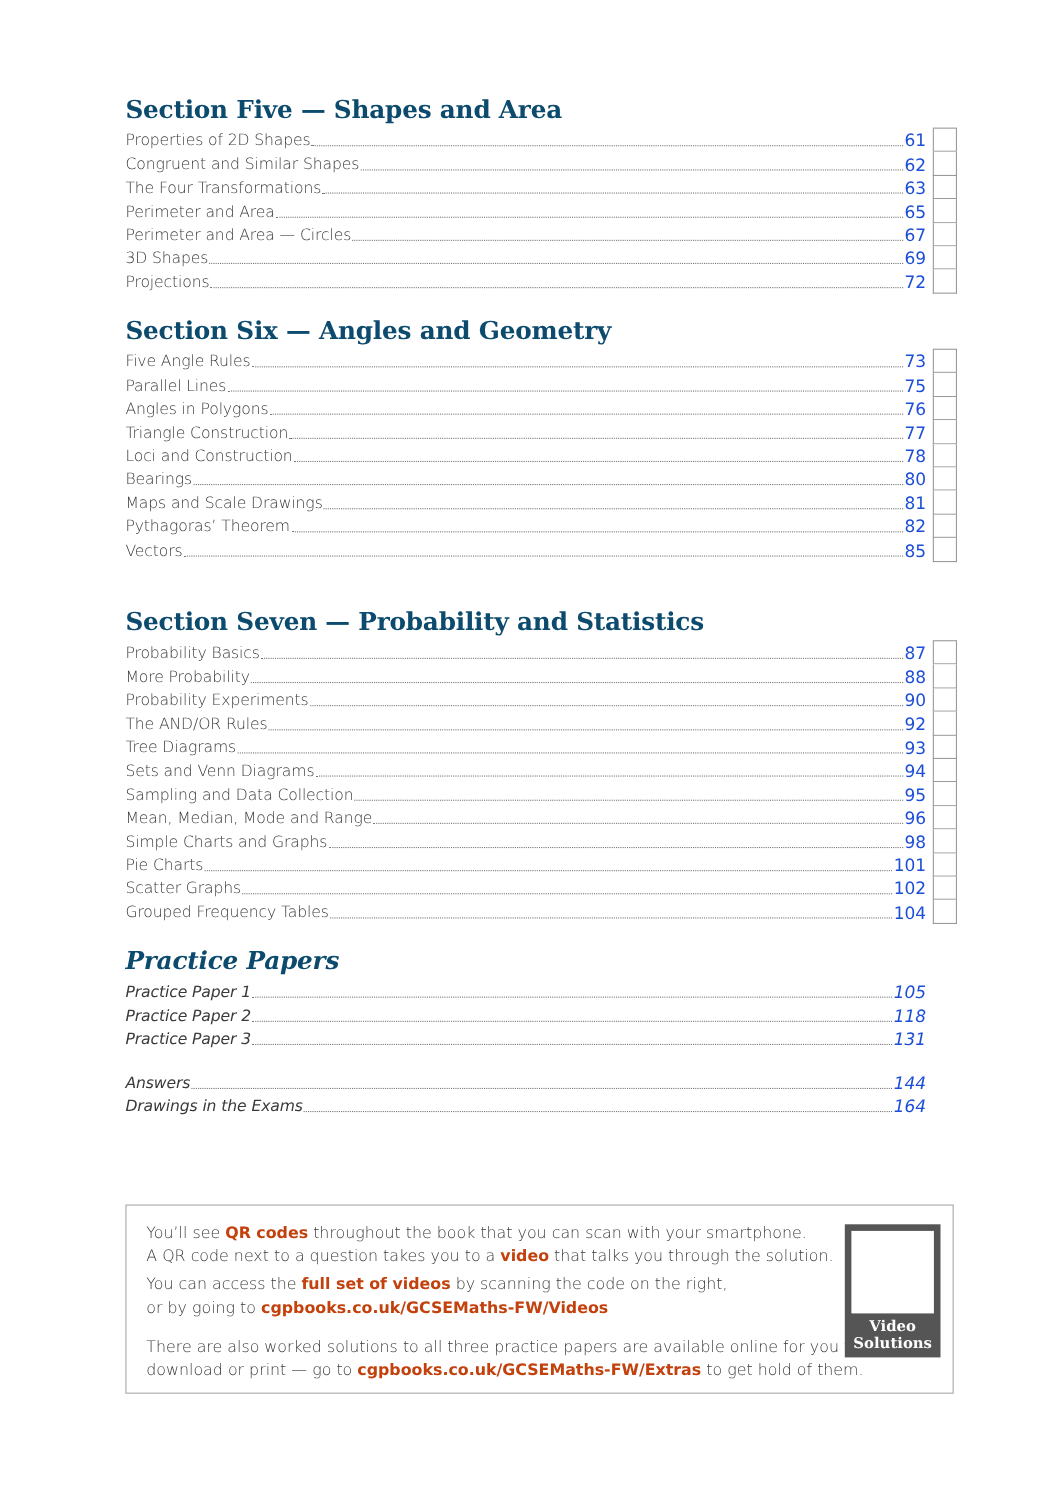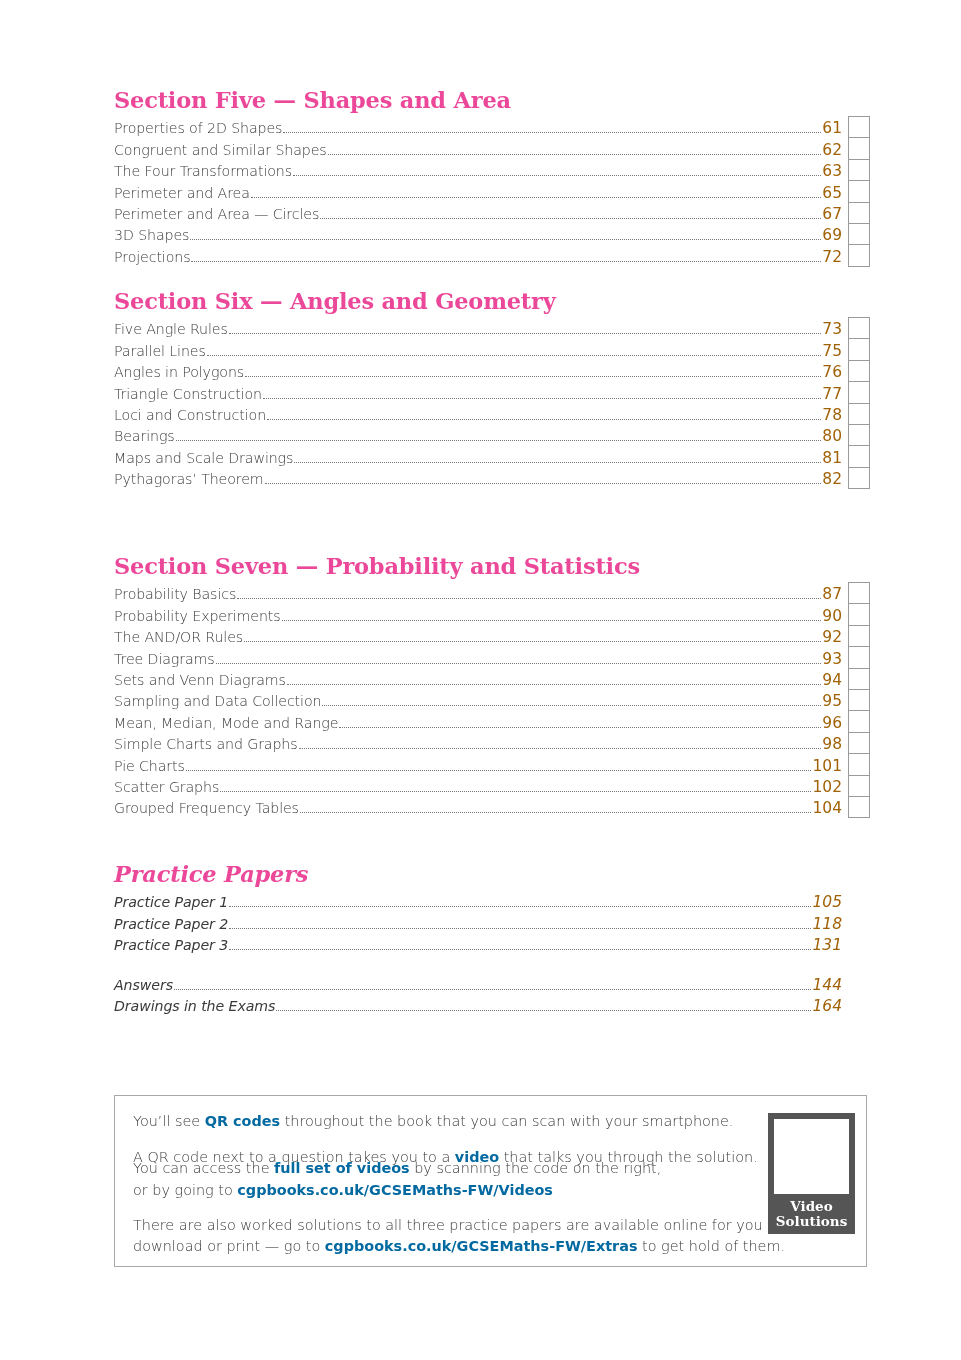--- a/index.html
+++ b/index.html
@@ -1,34 +1,34 @@
 <!DOCTYPE html>
 <html><head>
 <meta charset="utf-8">
 <style>
   html, body { margin: 0; padding: 0; background: #ffffff; }
   body { width: 961px; height: 1360px; position: relative; overflow: hidden;
          font-family: "DejaVu Sans", sans-serif; color: #333333; }
   .section { position: absolute; left: 114px; width: 756px; }
   .section-heading { font-family: "DejaVu Serif", serif; font-weight: bold; font-size: 22.5px;
-         color: #ec4899; margin: 0; height: 27px; line-height: 27px; letter-spacing: -0.2px; }
+         color: #0c4a6e; margin: 0; height: 27px; line-height: 27px; letter-spacing: -0.2px; }
   .entries { margin-top: 3px; }
   .entry { position: relative; height: 21.4px; display: flex; align-items: flex-end; width: 756px; }
   .entry .title { font-size: 14.2px; font-weight: 300; color: #3a3a3a; white-space: nowrap; line-height: 18px;
          padding-bottom: 1px; letter-spacing: -0.1px; }
   .entry .dots { flex: 1; border-bottom: 1.4px dotted #777; margin: 0 1px 5px 1px; height: 1px; }
-  .entry .page { font-size: 15.5px; color: #a16207; line-height: 18px; padding-bottom: 1px; width: auto; text-align: right; margin-right: 28px; }
+  .entry .page { font-size: 15.5px; color: #1d4ed8; line-height: 18px; padding-bottom: 1px; width: auto; text-align: right; margin-right: 28px; }
   .entry .check { position: absolute; right: 0; top: 0; width: 20px; height: 20.4px;
          border: 1px solid #9a9a9a; border-top-width: 0; box-sizing: content-box; background: #fff; }
   .entry:first-child .check { border-top-width: 1px; top: -1px; }
   .no-check .entry .page { margin-right: 28px; }
   #info-box { position: absolute; left: 114px; top: 1095px; width: 753px; height: 172px;
          border: 1.5px solid #a8a8a8; box-sizing: border-box; }
   .info-text { position: absolute; left: 18px; font-size: 14.4px; color: #3a3a3a; line-height: 22px; font-weight: 300; white-space: nowrap; }
-  .info-text b { font-weight: bold; color: #0369a1; }
+  .info-text b { font-weight: bold; color: #c2410c; }
   #qr-badge { position: absolute; left: 653px; top: 17px; width: 87px; height: 121px; background: #555555; }
   #qr-square { position: absolute; left: 6px; top: 6px; width: 75px; height: 75px; background: #ffffff; }
   #qr-label { position: absolute; left: 0; right: 0; top: 86px; text-align: center; color: #ffffff;
          font-family: "DejaVu Serif", serif; font-weight: bold; font-size: 13.5px; line-height: 15px; }
 </style>
 </head>
 <body>
 
 <div class="section" style="top:87px;">
   <h2 class="section-heading">Section Five — Shapes and Area</h2>
@@ -122,33 +122,45 @@
         <span class="dots"></span>
         <span class="page">81</span>
         <span class="check"></span>
       </div>
       <div class="entry">
         <span class="title">Pythagoras’ Theorem</span>
         <span class="dots"></span>
         <span class="page">82</span>
         <span class="check"></span>
       </div>
+      <div class="entry">
+        <span class="title">Vectors</span>
+        <span class="dots"></span>
+        <span class="page">85</span>
+        <span class="check"></span>
+      </div>
     </div>
 </div>
 
 <div class="section" style="top:553px;">
   <h2 class="section-heading">Section Seven — Probability and Statistics</h2>
   <div class="entries">
       <div class="entry">
         <span class="title">Probability Basics</span>
         <span class="dots"></span>
         <span class="page">87</span>
         <span class="check"></span>
       </div>
       <div class="entry">
+        <span class="title">More Probability</span>
+        <span class="dots"></span>
+        <span class="page">88</span>
+        <span class="check"></span>
+      </div>
+      <div class="entry">
         <span class="title">Probability Experiments</span>
         <span class="dots"></span>
         <span class="page">90</span>
         <span class="check"></span>
       </div>
       <div class="entry">
         <span class="title">The AND/OR Rules</span>
         <span class="dots"></span>
         <span class="page">92</span>
         <span class="check"></span>
@@ -233,21 +245,21 @@
       <div class="entry">
         <span class="title">Drawings in the Exams</span>
         <span class="dots"></span>
         <span class="page">164</span>
       </div>
     </div>
 </div>
 
 <div id="info-box">
   <div class="info-text" style="top:14px;"><span>You’ll see </span><b>QR codes</b><span> throughout the book that you can scan with your smartphone.</span></div>
-  <div class="info-text" style="top:50px;"><span>A QR code next to a question takes you to a </span><b>video</b><span> that talks you through the solution.</span></div>
+  <div class="info-text" style="top:35px;"><span>A QR code next to a question takes you to a </span><b>video</b><span> that talks you through the solution.</span></div>
   <div class="info-text" style="top:61px;text-align:center;"><span>You can access the </span><b>full set of videos</b><span> by scanning the code on the right,</span></div>
   <div class="info-text" style="top:83px;"><span>or by going to </span><b>cgpbooks.co.uk/GCSEMaths-FW/Videos</b><span></span></div>
   <div class="info-text" style="top:118px;"><span>There are also worked solutions to all three practice papers are available online for you to</span></div>
   <div class="info-text" style="top:139px;"><span>download or print — go to </span><b>cgpbooks.co.uk/GCSEMaths-FW/Extras</b><span> to get hold of them.</span></div>
 
   <div id="qr-badge">
     <div id="qr-square"></div>
     <div id="qr-label">
       <div>Video</div>
       <div>Solutions</div>

